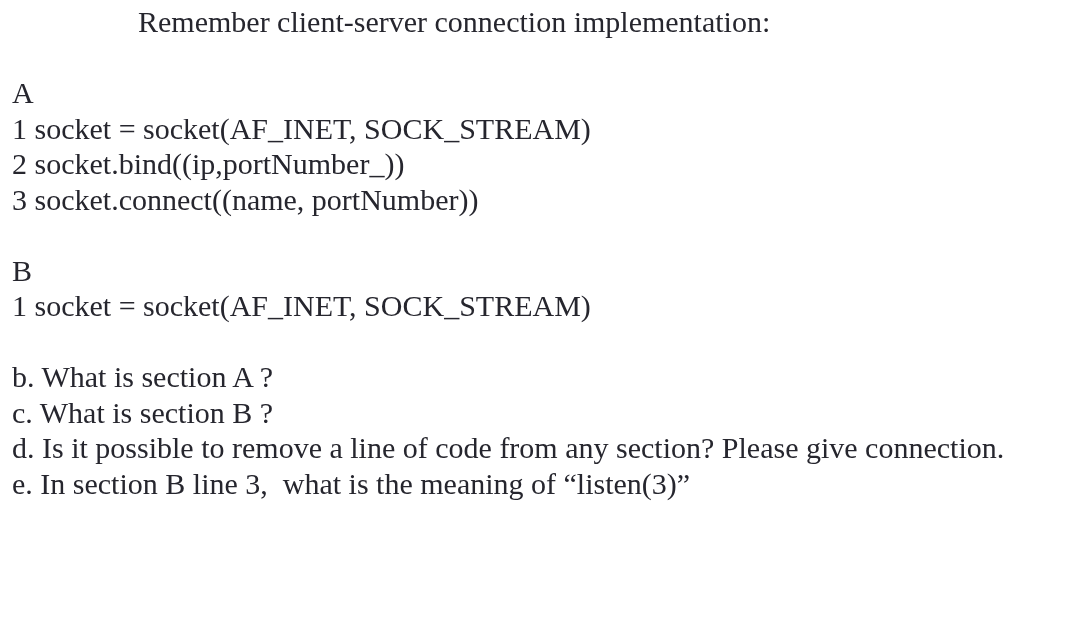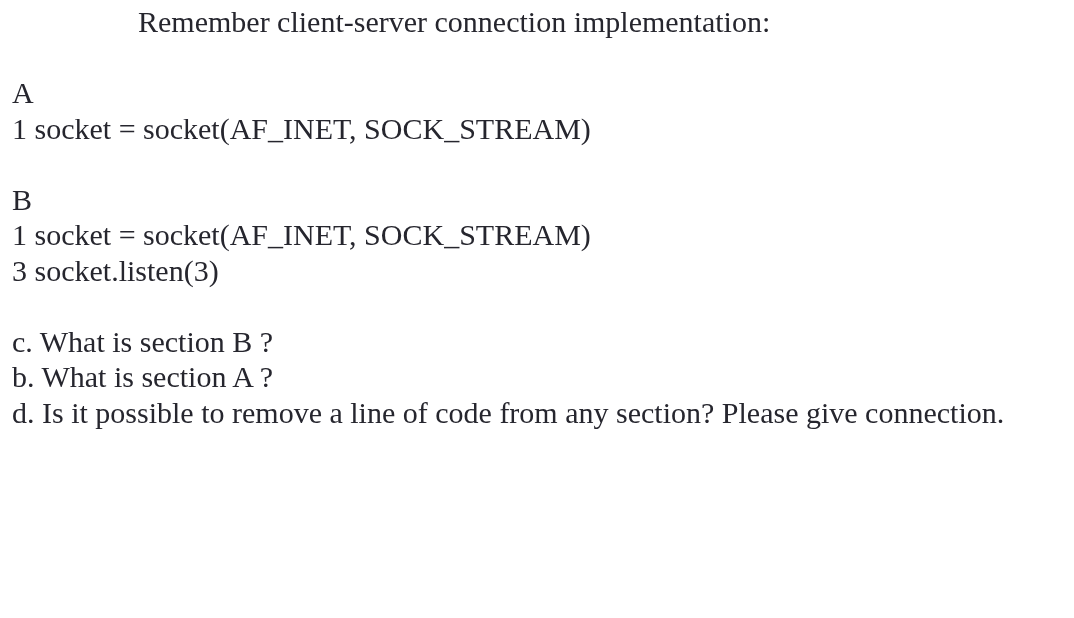--- a/index.html
+++ b/index.html
@@ -36,31 +36,33 @@
 
 <div class="page">
 
   <div class="doc-title">Remember client-server connection implementation:</div>
 
   <div class="blank"></div>
 
   <div>
     <div class="line">A</div>
     <div class="line">1 socket = socket(AF_INET, SOCK_STREAM)</div>
+    <div class="line">2 socket.bind((ip,portNumber_))</div>
+    <div class="line">3 socket.connect((name, portNumber))</div>
   </div>
 
   <div class="blank"></div>
 
   <div>
     <div class="line">B</div>
     <div class="line">1 socket = socket(AF_INET, SOCK_STREAM)</div>
-    <div class="line">3 socket.listen(3)</div>
   </div>
 
   <div class="blank"></div>
 
   <div>
+    <div class="line">b. What is section A ?</div>
     <div class="line">c. What is section B ?</div>
-    <div class="line">b. What is section A ?</div>
     <div class="line">d. Is it possible to remove a line of code from any section? Please give connection.</div>
+    <div class="line">e. In section B line 3,  what is the meaning of “listen(3)”</div>
   </div>
 
 </div>
 
 </body></html>

